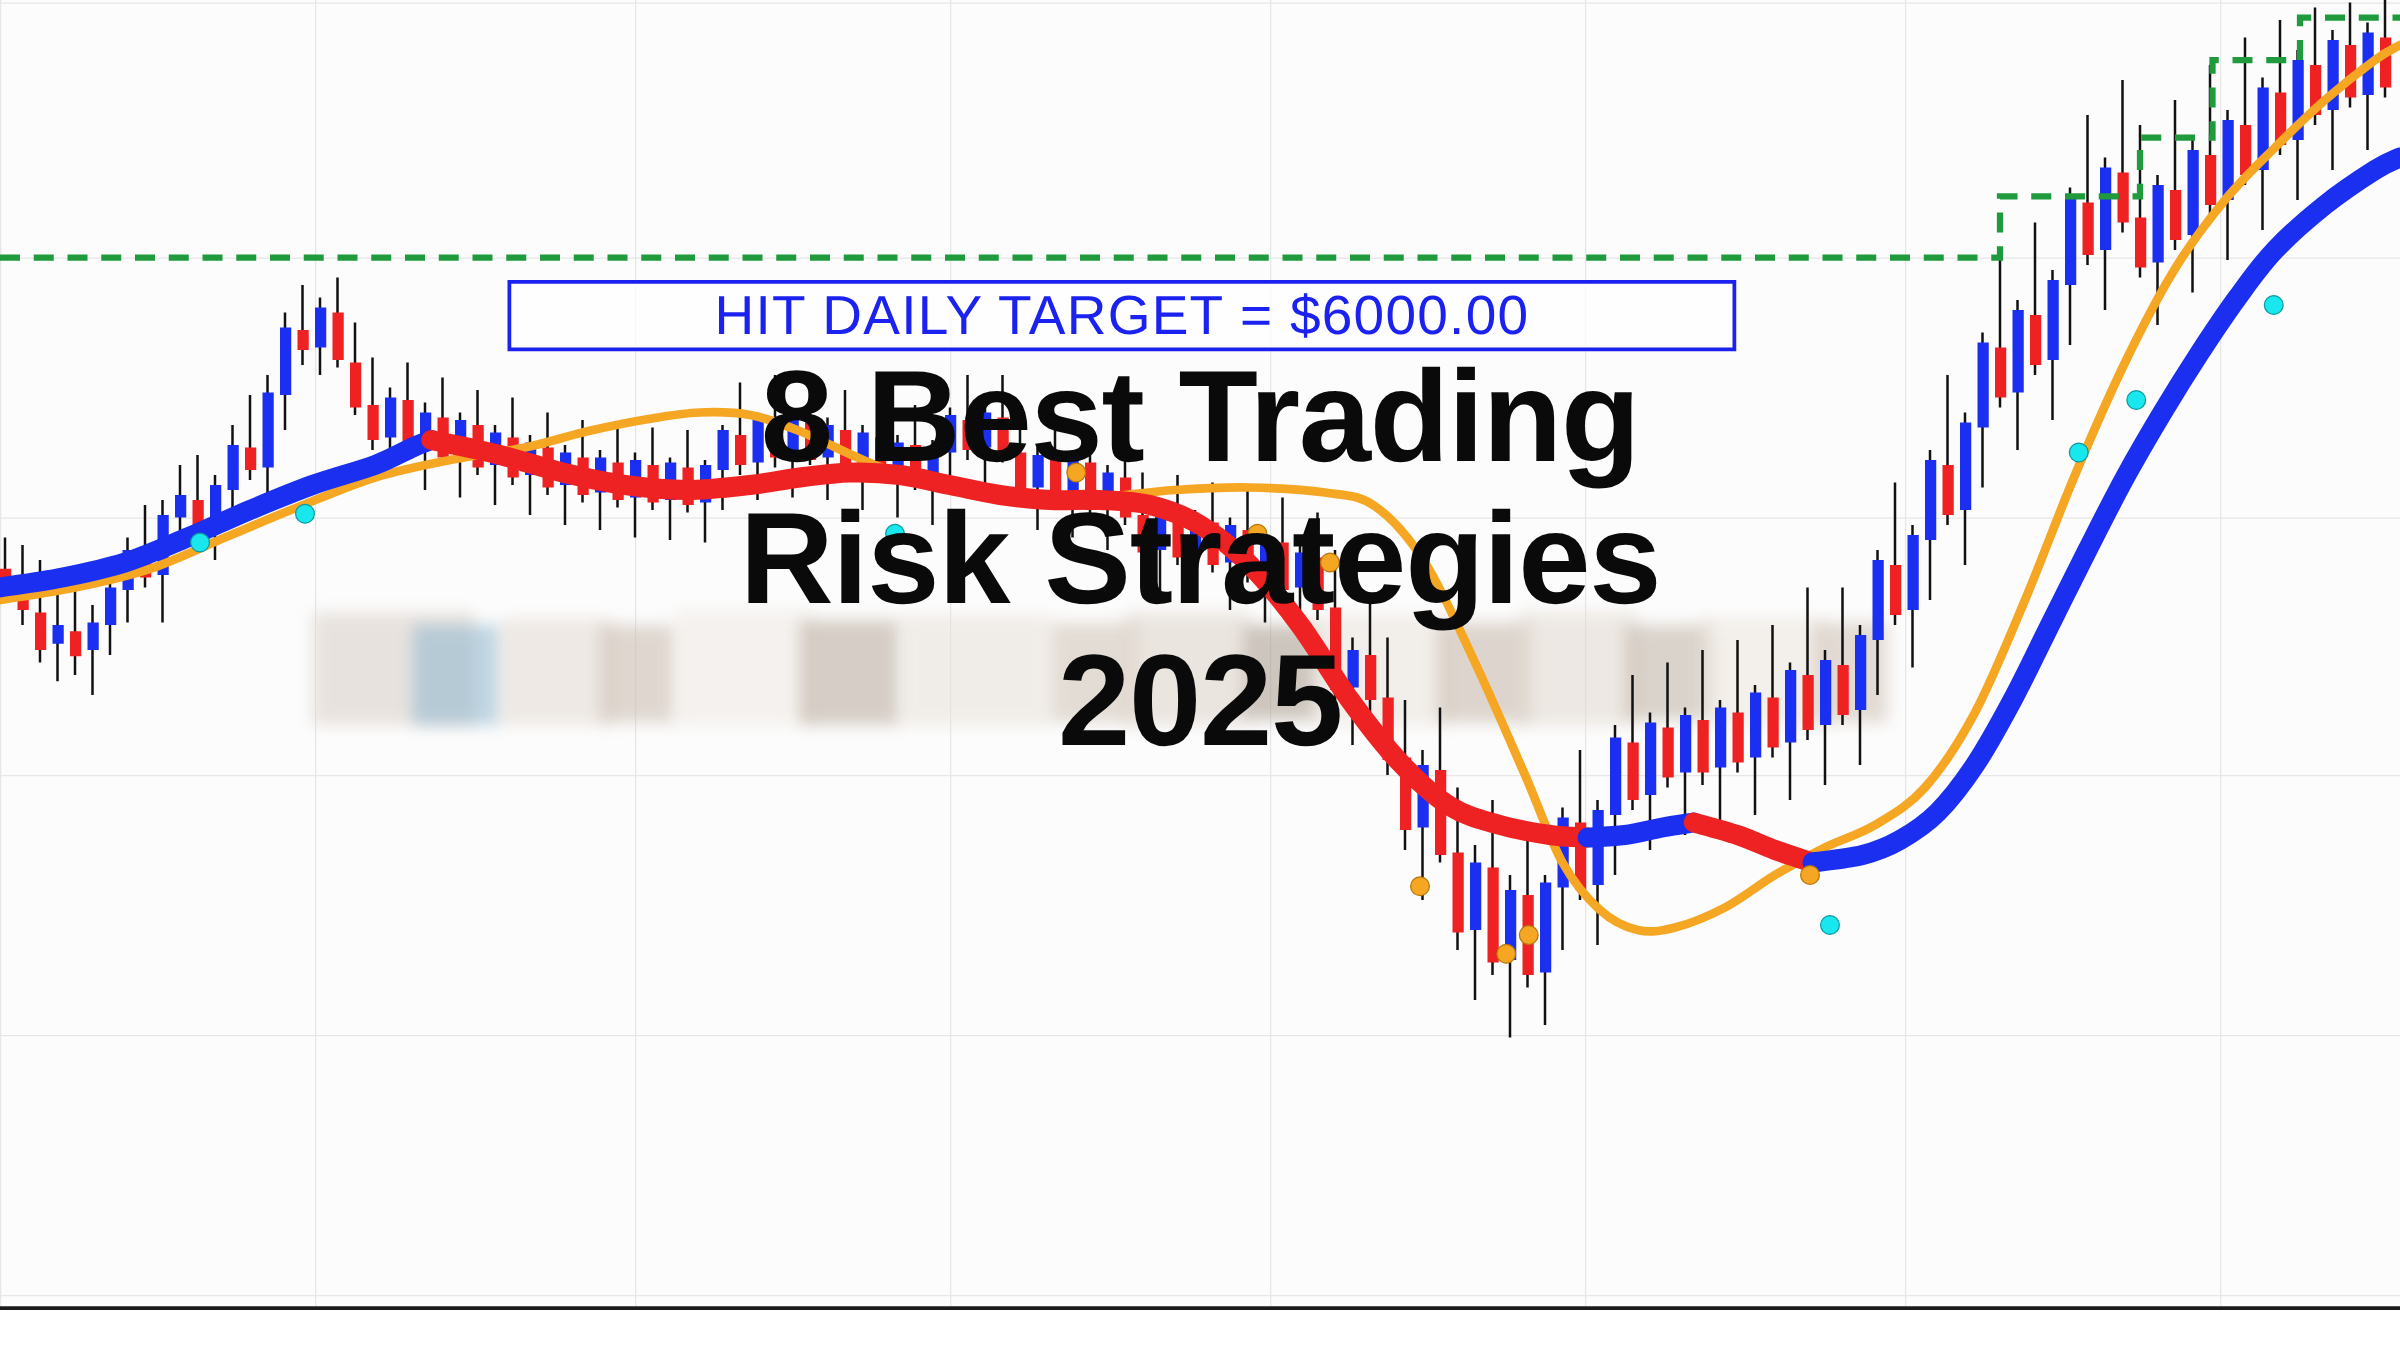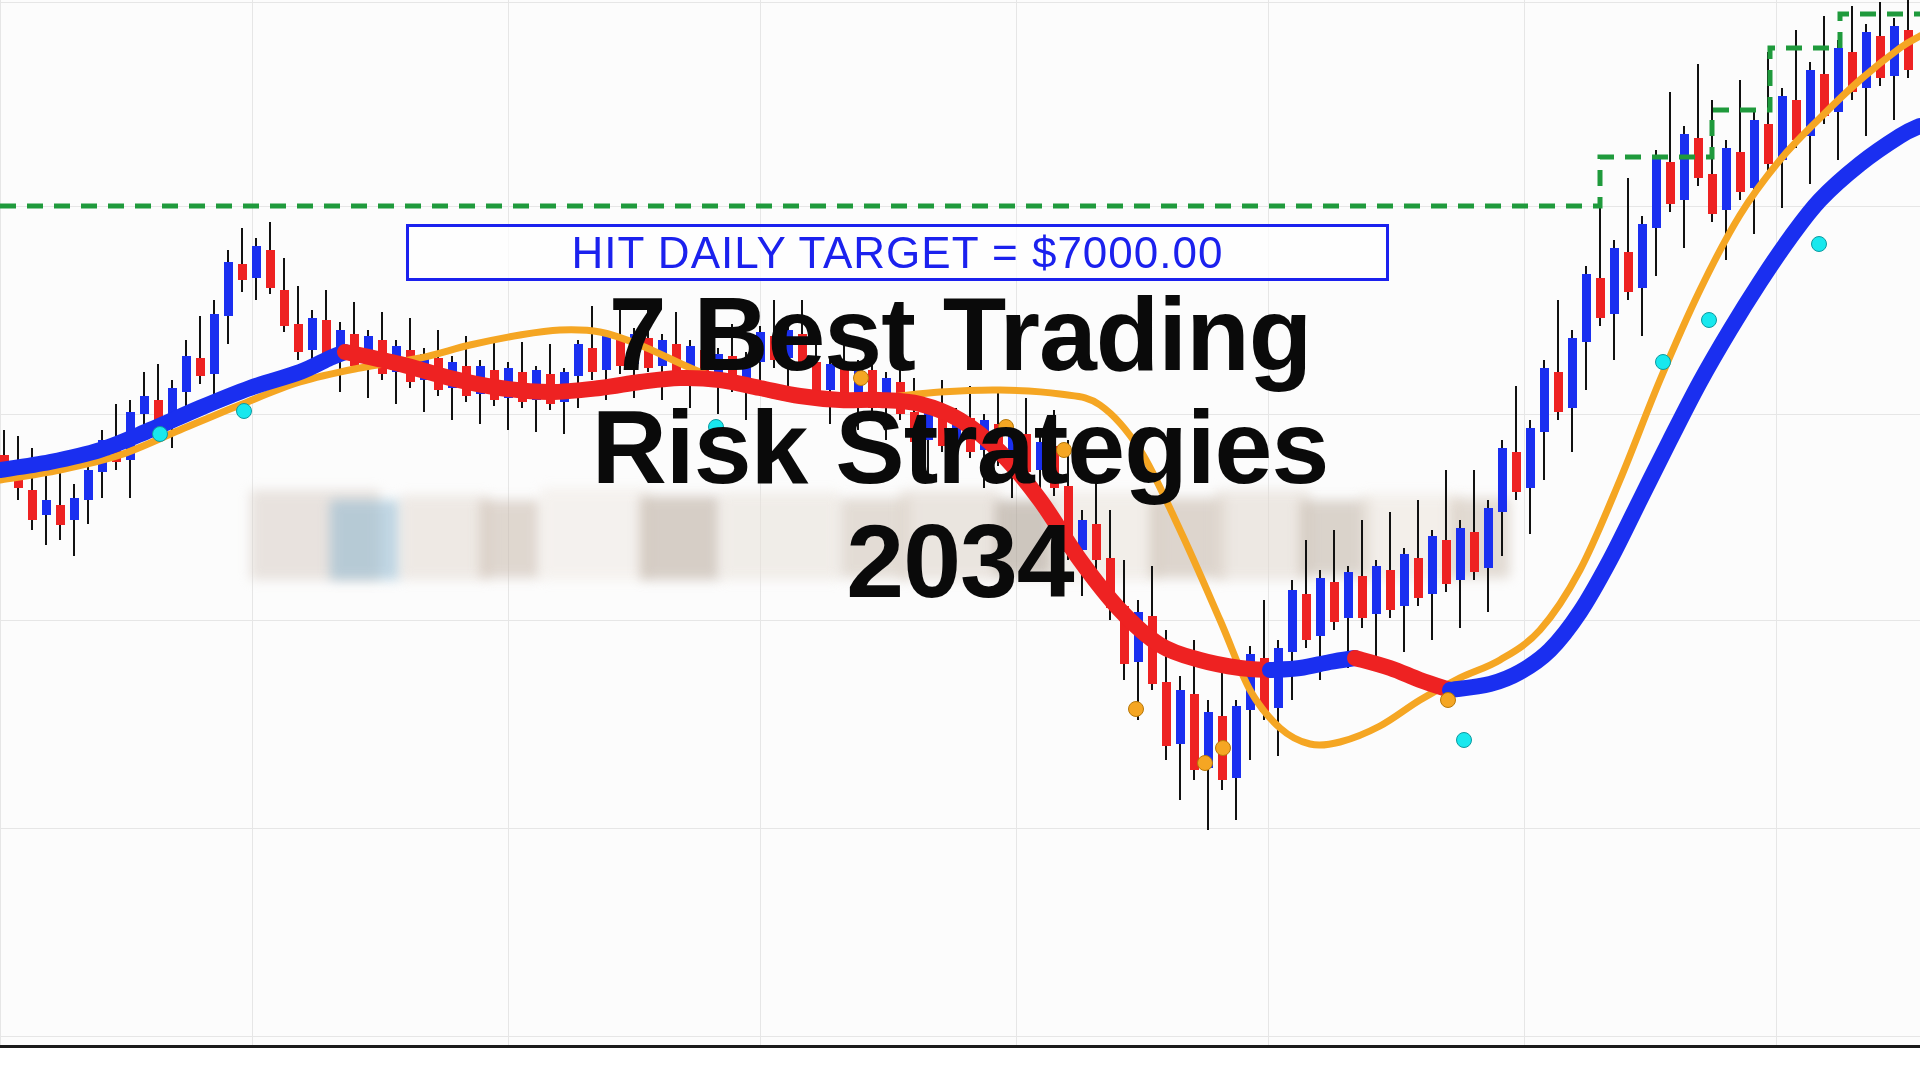--- a/index.html
+++ b/index.html
@@ -680,22 +680,22 @@
         <div class="dot dot-orange" style="left: 1197px; top: 755px; width: 16px; height: 16px;"></div>
         <div class="dot dot-orange" style="left: 1440px; top: 692px; width: 16px; height: 16px;"></div>
       </div>
 
   </div>
 
   <div id="axis-bottom"></div>
   <div id="axis-fill"></div>
 
   <div id="target-label">
-    <span>HIT DAILY TARGET = $7000.00</span>
+    <span>HIT DAILY TARGET = $6000.00</span>
   </div>
 
   <div id="headline">
-    <span class="ln">7 Best Trading</span>
+    <span class="ln">8 Best Trading</span>
     <span class="ln">Risk Strategies</span>
-    <span class="ln">2034</span>
+    <span class="ln">2025</span>
   </div>
 
 </div>
 
 </body></html>

